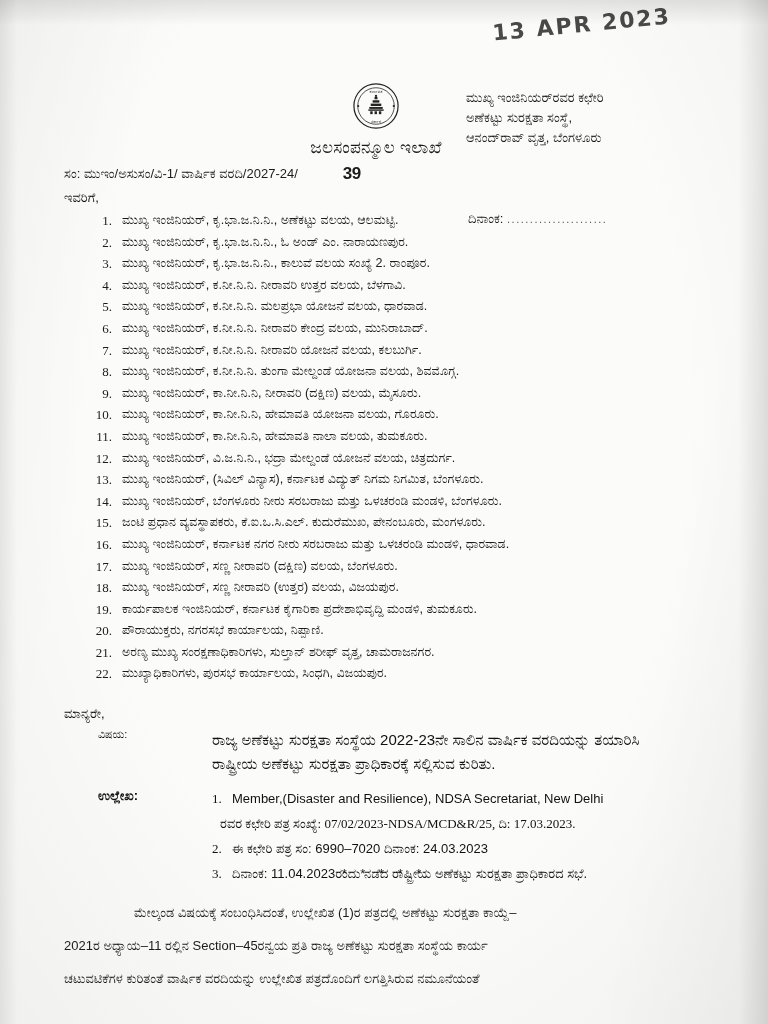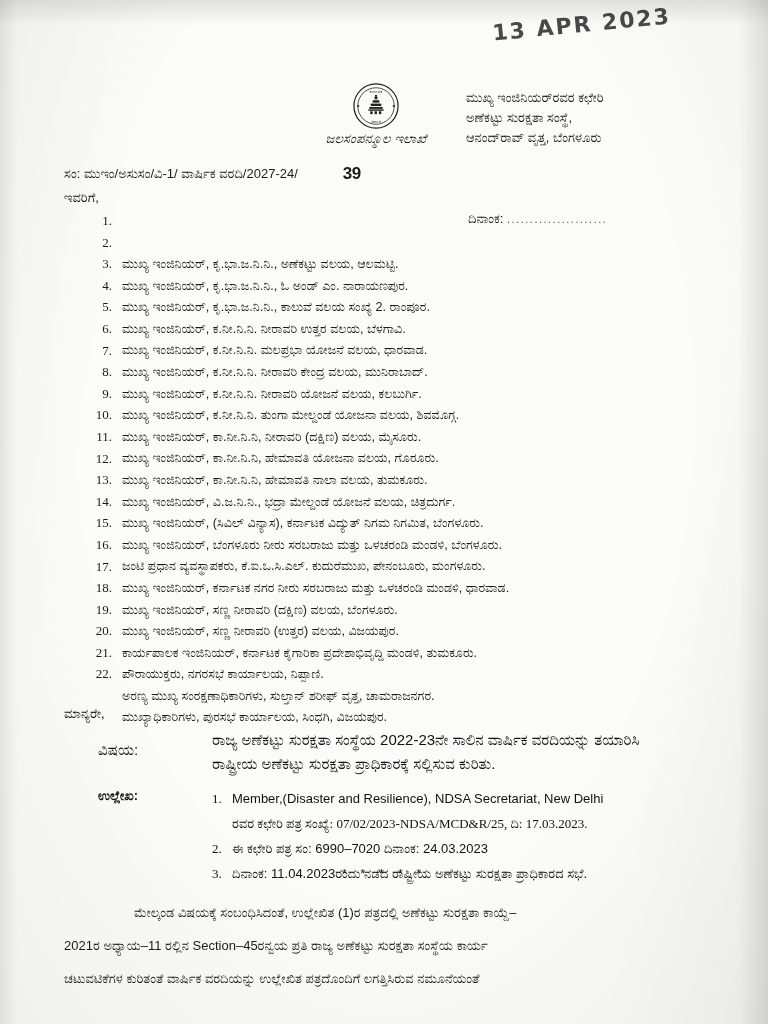--- a/index.html
+++ b/index.html
@@ -48,26 +48,25 @@
     top: 0;
     width: 180px;
     text-align: center;
   }
   .emblem {
     width: 48px; height: 48px;
     margin: 0 auto;
     display: block;
   }
   .dept-name {
-    font-size: 13px;
+    font-size: 17px;
     letter-spacing: .2px;
-    margin-top: 1px;
-    color: #1b1b1b;
-    white-space: nowrap;
-    font-style: italic;
+    margin-top: 8px;
+    color: #1b1b1b;
+    white-space: nowrap;
   }
   .office-block {
     position: absolute;
     left: 466px;
     top: 6px;
     font-size: 13px;
     line-height: 1.55;
     color: #1b1b1b;
     white-space: nowrap;
   }
@@ -140,41 +139,40 @@
     position: absolute;
     left: 0;
     width: 26px;
     text-align: right;
     font-family: "Liberation Serif", serif;
     font-size: 13px;
   }
   .addr-item .txt {
     display: inline-block;
     margin-left: 36px;
-    margin-top: 44px;
   }
 
   
   .salutation {
     position: absolute;
     top: 706px;
     left: 64px;
     font-size: 13px;
   }
   .subject-row {
     position: absolute;
     top: 728px;
     left: 98px;
     right: 40px;
   }
   .subject-row .lbl {
     position: absolute;
-    left: 0; top: 13px;
+    left: 0; top: 0;
     width: 80px;
-    font-size: 15px;
+    font-size: 11px;
   }
   .subject-row .body {
     margin-left: 114px;
     font-size: 15px;
     line-height: 24px;
   }
   .subject-row .body div { white-space: nowrap; }
 
   .ref-row {
     position: absolute;
@@ -204,21 +202,21 @@
     left: 0;
     width: 14px;
   }
   .ref-row .ritem .rt {
     display: inline-block;
     margin-left: 20px;
     font-family: "Liberation Sans", sans-serif;
   }
   .ref-row .ritem .cont {
     display: block;
-    margin-left: 20px;
+    margin-left: 8px;
     font-family: Liberation Serif, serif;
   }
 
   .stars {
     position: absolute;
     top: 866px;
     left: 0; right: 0;
     text-align: center;
     font-size: 13px;
     letter-spacing: 5px;

